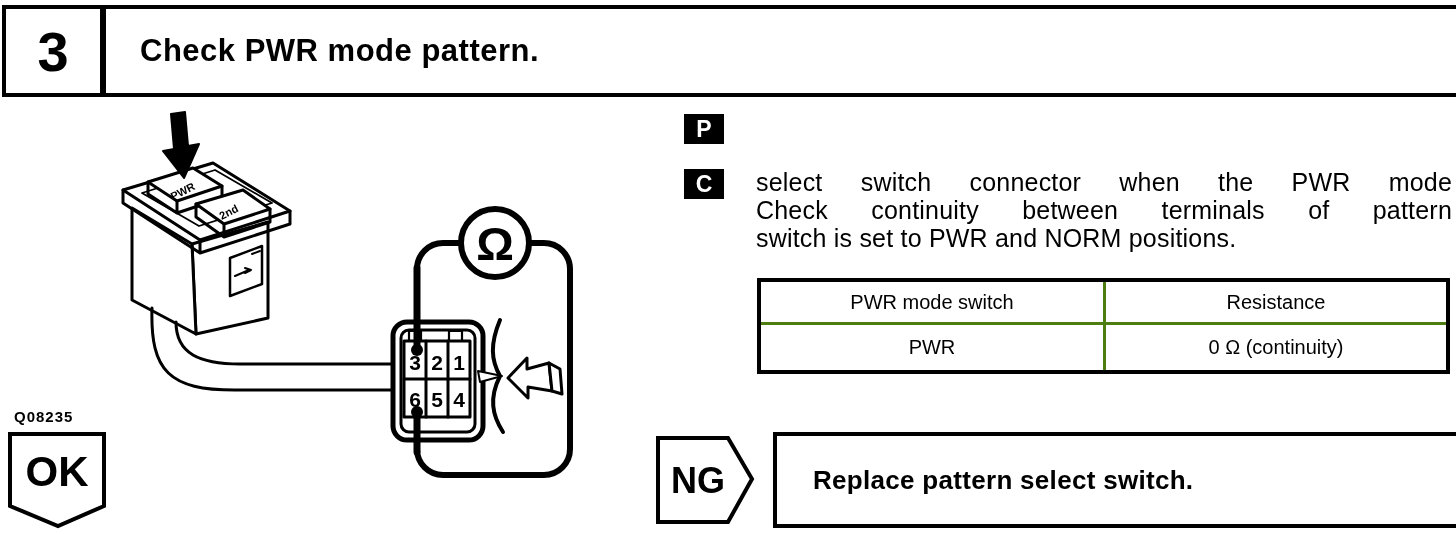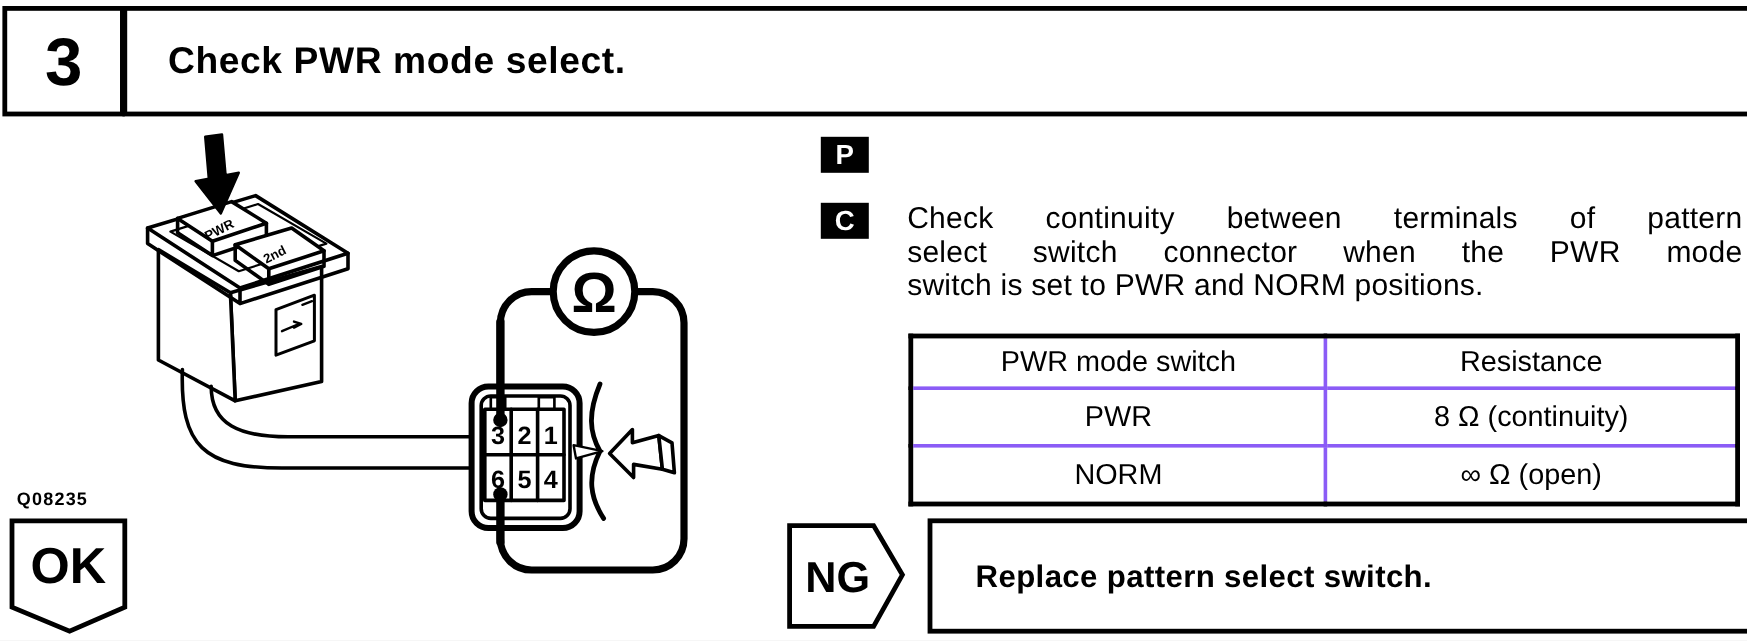--- a/index.html
+++ b/index.html
@@ -25,22 +25,22 @@
     display:flex;align-items:center;justify-content:center;
     font-size:23px;font-weight:bold;
   }
   .instr-text{font-size:25px;line-height:28px;letter-spacing:.2px;}
   .just{width:696px;}
   .just .jl{text-align:justify;text-align-last:justify;}
   .just .jl:last-child{text-align:center;text-align-last:left;}
   
   table.res{border-collapse:collapse;border:4px solid #000;}
   table.res td{
-    border:3px solid #8b5cf6;text-align:center;vertical-align:middle;
-    font-size:24px;padding:0;
+    border:3px solid #4d7c0f;text-align:center;vertical-align:middle;
+    font-size:20px;padding:0;
   }
   .c1{width:342px;height:40px;}
   .c2{width:340px;margin-top:32px;}
   .rrow td{height:45px;}
   
   .action-box{
     left:773px;top:432px;width:668px;height:88px;border:4px solid #000;
     display:flex;align-items:center;padding-left:36px;
     font-size:26px;font-weight:bold;letter-spacing:.3px;
   }
@@ -49,21 +49,21 @@
 </style>
 </head>
 <body>
 
 <div class="page">
 
   <div class="abs step-box">
     <span>3</span>
   </div>
   <div class="abs title-box">
-    <span>Check PWR mode select.</span>
+    <span>Check PWR mode pattern.</span>
   </div>
 
   <svg class="abs" style="left:0;top:100px;" width="660" height="434" viewBox="0 100 660 434">
     <g fill="none" stroke="#000" stroke-width="3" stroke-linejoin="round" stroke-linecap="round">
 
       <polygon points="192,244 268,222 268,318 196,334" fill="#fff"></polygon>
       <polygon points="132,208 192,244 196,334 132,300" fill="#fff"></polygon>
 
       <polygon points="230,258 262,246 262,284 230,296" fill="#fff" stroke-width="2.5"></polygon>
       <path d="M235,276 L249,270 M245,268 l6,2 -6,3 M252,254 l8,-3" stroke-width="2"></path>
@@ -123,38 +123,34 @@
   </svg>
 
   <div class="abs badge" style="left:684px;top:114px;">
     <span>P</span>
   </div>
 
   <div class="abs badge" style="left:684px;top:169px;">
     <span>C</span>
   </div>
   <div class="abs instr-text just" style="left:756px;top:168px;">
+    <div class="jl">select switch connector when the PWR mode</div>
     <div class="jl">Check continuity between terminals of pattern</div>
-    <div class="jl">select switch connector when the PWR mode</div>
     <div class="jl">switch is set to PWR and NORM positions.</div>
   </div>
 
   <table class="res abs" style="left:757px;top:278px;">
     <tbody>
       <tr>
         <td class="c1">PWR mode switch</td>
         <td class="c2">Resistance</td>
       </tr>
       <tr class="rrow">
         <td>PWR</td>
-        <td>8 Ω (continuity)</td>
-      </tr>
-      <tr class="rrow">
-        <td>NORM</td>
-        <td>∞ Ω (open)</td>
+        <td>0 Ω (continuity)</td>
       </tr>
     </tbody>
   </table>
 
   <svg class="abs" style="left:654px;top:428px;" width="104" height="100" viewBox="0 0 104 100">
     <polygon points="4,10 74,10 98,51 74,94 4,94" fill="#fff" stroke="#000" stroke-width="4"></polygon>
     <text x="44" y="65" text-anchor="middle" font-size="36" font-weight="bold" fill="#000">NG</text>
   </svg>
 
   <div class="abs action-box">

